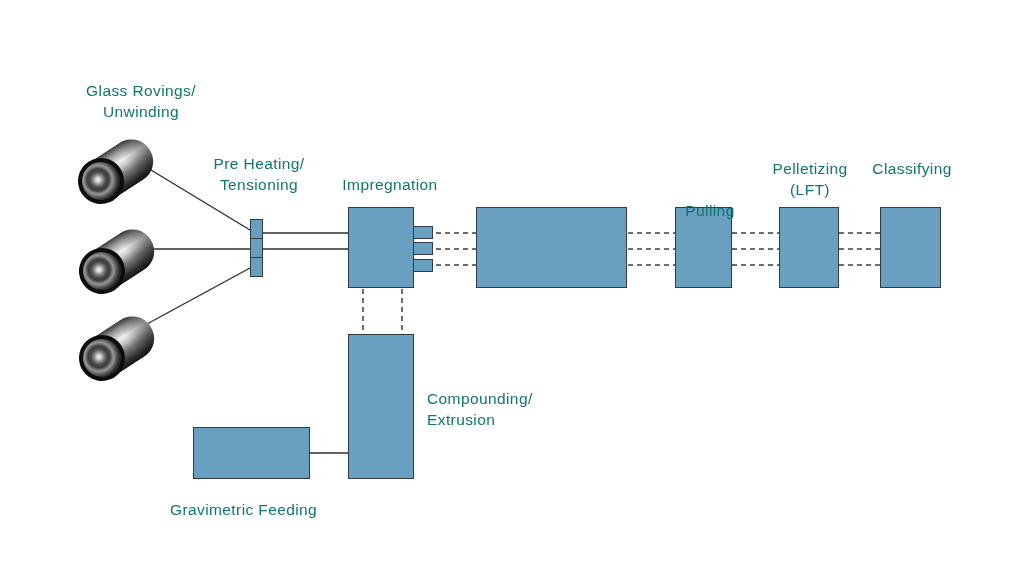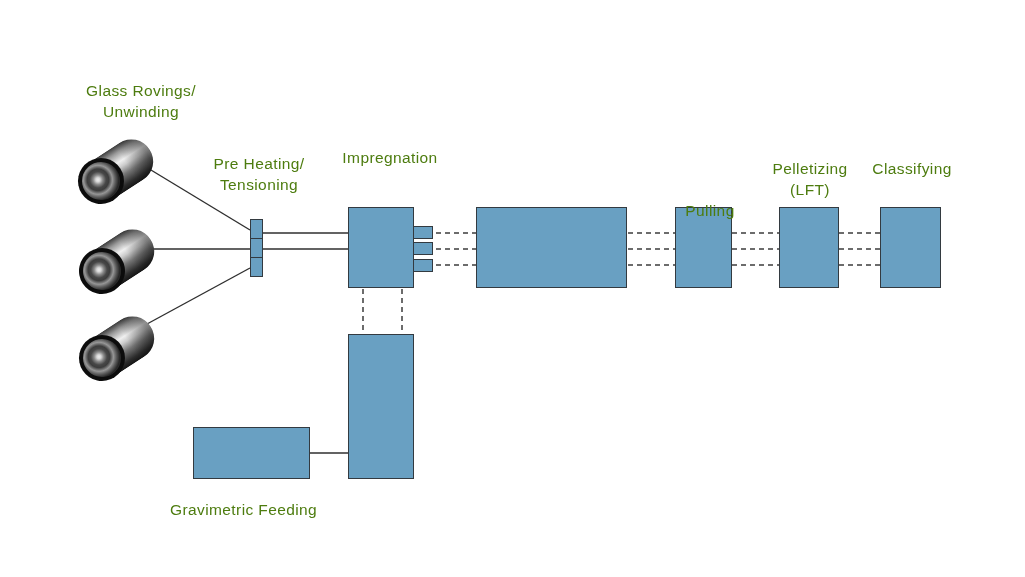--- a/index.html
+++ b/index.html
@@ -18,21 +18,21 @@
     border:1px solid #333a40;
     box-sizing:border-box;
   }
   .label{
     position:absolute;z-index:3;
     font-size:15.5px;line-height:20.5px;
     letter-spacing:0.4px;
     white-space:pre-line;
     text-align:center;
     transform:translateX(-50%);
-    color:#4d7c0f;
+    color:#0f766e;
   }
   .label.left{transform:none;text-align:left;}
   
   .tension-bar{position:absolute;z-index:2;display:flex;flex-direction:column;}
   .tension-bar .seg{
     flex:1;background:#69a0c2;border:1px solid #333a40;
     box-sizing:border-box;margin-top:-1px;
   }
   .tension-bar .seg:first-child{margin-top:0;}
   
@@ -127,20 +127,22 @@
   <div class="box" style="left:675px;top:207px;width:57px;height:81px;"></div>
   <div class="box" style="left:779px;top:207px;width:60px;height:81px;"></div>
   <div class="box" style="left:880px;top:207px;width:61px;height:81px;"></div>
   <div class="box" style="left:348px;top:334px;width:66px;height:145px;"></div>
   <div class="box" style="left:193px;top:427px;width:117px;height:52px;"></div>
 
   <div class="label" style="left:141px;top:81px;">Glass Rovings/
 Unwinding</div>
   <div class="label" style="left:259px;top:154px;">Pre Heating/
 Tensioning</div>
-  <div class="label" style="left:390px;top:148px;">Impregnation</div>
+  <div class="label" style="left:390px;top:175px;">Impregnation</div>
   <div class="label" style="left:710px;top:159px;margin-top:42px;">Pulling</div>
   <div class="label" style="left:810px;top:159px;">Pelletizing
 (LFT)</div>
   <div class="label" style="left:912px;top:159px;">Classifying</div>
+  <div class="label left" style="left:427px;top:389px;">Compounding/
+Extrusion</div>
   <div class="label left" style="left:170px;top:500px;">Gravimetric Feeding</div>
 
 </div>
 
 </body></html>

